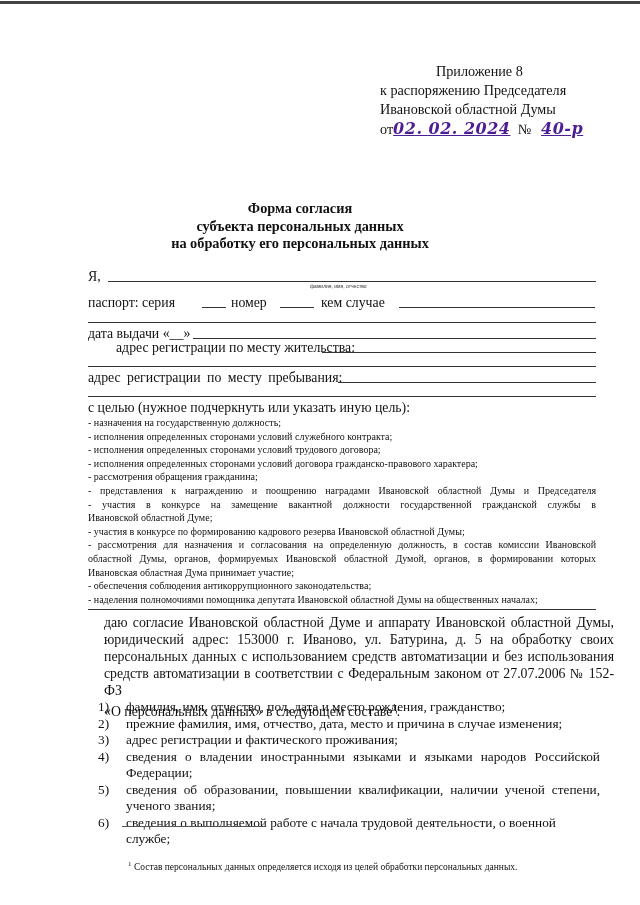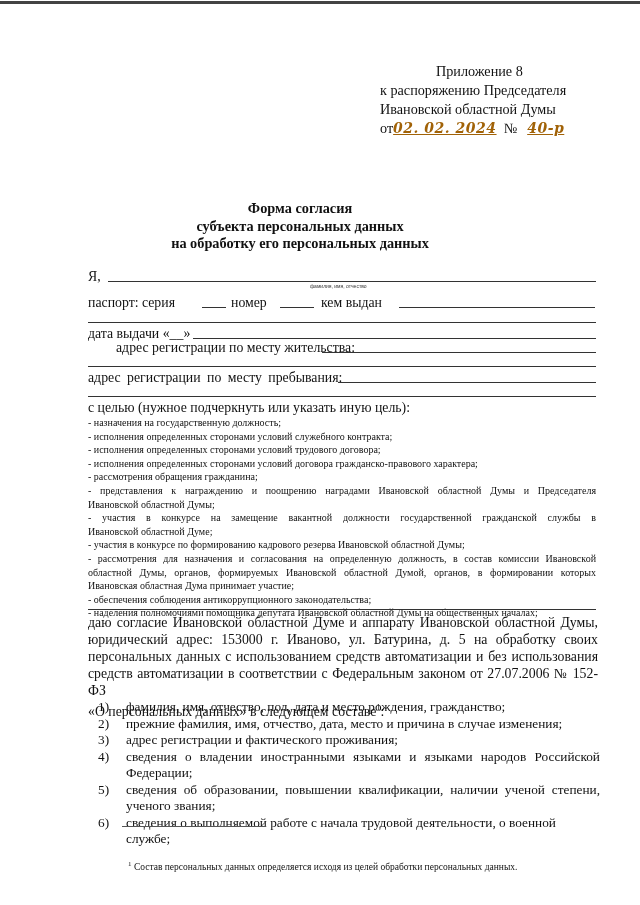--- a/index.html
+++ b/index.html
@@ -2,28 +2,28 @@
 <html><head>
 <meta charset="utf-8">
 <style>
   html, body { margin:0; padding:0; background:#ffffff; }
   body { width:640px; height:905px; position:relative; overflow:hidden;
          font-family:"Liberation Serif","DejaVu Serif",serif; color:#111; }
   .topline { position:absolute; left:0; top:1px; width:640px; height:3px; background:#222; opacity:.85; }
   .abs { position:absolute; }
   .appx { left:380px; top:62px; font-size:14.2px; line-height:19px; }
   .appx .c1 { padding-left:56px; }
-  .hand { font-family:"DejaVu Serif",serif; font-style:italic; font-weight:bold; font-size:14px; color:#a16207; text-decoration:underline; letter-spacing:0.5px; }
+  .hand { font-family:"DejaVu Serif",serif; font-style:italic; font-weight:bold; font-size:16px; color:#4c1d95; text-decoration:underline; letter-spacing:0.5px; }
   .title { left:0; width:600px; top:200px; text-align:center; font-weight:bold; font-size:14.3px; line-height:17.5px; }
   .line { position:absolute; height:1px; background:#333; }
   .txt { font-size:13.8px; line-height:17px; white-space:nowrap; }
   .tiny { font-family:"Liberation Sans",sans-serif; font-size:5px; color:#333; }
   .small { font-size:10px; line-height:13.6px; }
   .just { text-align:justify; text-align-last:justify; }
-  .body { font-size:13.8px; line-height:17px; }
+  .body { font-size:13.8px; line-height:17px;margin-left:16px; }
   .ol { left:98px; width:502px; }
   .ol .row { display:flex; font-size:13.3px; line-height:16.5px; }
   .ol .n { width:28px; flex:none; }
   .ol .t { flex:1; }
   .fn { font-size:9.5px; left:128px; top:832px;margin-top:28px; }
 </style>
 </head>
 <body>
 
 <div class="topline"></div>
@@ -46,21 +46,21 @@
 </div>
 
 <div class="abs txt" style="left:88px; top:268px;">Я,</div>
 <div class="line" style="left:108px; top:281px; width:488px;"></div>
 <div class="abs tiny" style="left:310px; top:283px;">фамилия, имя, отчество</div>
 
 <div class="abs txt" style="left:88px; top:294px;text-align:center;">паспорт: серия</div>
 <div class="line" style="left:202px; top:307px; width:24px;"></div>
 <div class="abs txt" style="left:231px; top:294px;">номер</div>
 <div class="line" style="left:280px; top:307px; width:34px;"></div>
-<div class="abs txt" style="left:321px; top:294px;">кем выдан</div>
+<div class="abs txt" style="left:321px; top:294px;">кем случае</div>
 <div class="line" style="left:399px; top:307px; width:196px;"></div>
 <div class="line" style="left:88px; top:322px; width:508px;"></div>
 
 <div class="abs txt" style="left:88px; top:325px;">дата выдачи «__»</div>
 <div class="line" style="left:193px; top:338px; width:403px;"></div>
 
 <div class="abs txt" style="left:88px; top:339px;margin-left:28px;">адрес регистрации по месту жительства:</div>
 <div class="line" style="left:322px; top:352px; width:274px;"></div>
 <div class="line" style="left:88px; top:366px; width:508px;"></div>
 
@@ -69,21 +69,20 @@
 <div class="line" style="left:88px; top:396px; width:508px;"></div>
 
 <div class="abs txt" style="left:88px; top:399px;">с целью (нужное подчеркнуть или указать иную цель):</div>
 <div class="abs" style="left:88px; top:416px; width:508px;">
   <div class="small">- назначения на государственную должность;</div>
   <div class="small">- исполнения определенных сторонами условий служебного контракта;</div>
   <div class="small">- исполнения определенных сторонами условий трудового договора;</div>
   <div class="small">- исполнения определенных сторонами условий договора гражданско-правового характера;</div>
   <div class="small">- рассмотрения обращения гражданина;</div>
   <div class="small just">- представления к награждению и поощрению наградами Ивановской областной Думы и Председателя</div>
-  <div class="small">Ивановской областной Думы;</div>
   <div class="small just">- участия в конкурсе на замещение вакантной должности государственной гражданской службы в</div>
   <div class="small">Ивановской областной Думе;</div>
   <div class="small">- участия в конкурсе по формированию кадрового резерва Ивановской областной Думы;</div>
   <div class="small just">- рассмотрения для назначения и согласования на определенную должность, в состав комиссии Ивановской</div>
   <div class="small just">областной Думы, органов, формируемых Ивановской областной Думой, органов, в формировании которых</div>
   <div class="small">Ивановская областная Дума принимает участие;</div>
   <div class="small">- обеспечения соблюдения антикоррупционного законодательства;</div>
   <div class="small">- наделения полномочиями помощника депутата Ивановской областной Думы на общественных началах;</div>
 </div>
 <div class="line" style="left:88px; top:609px; width:508px;"></div>

